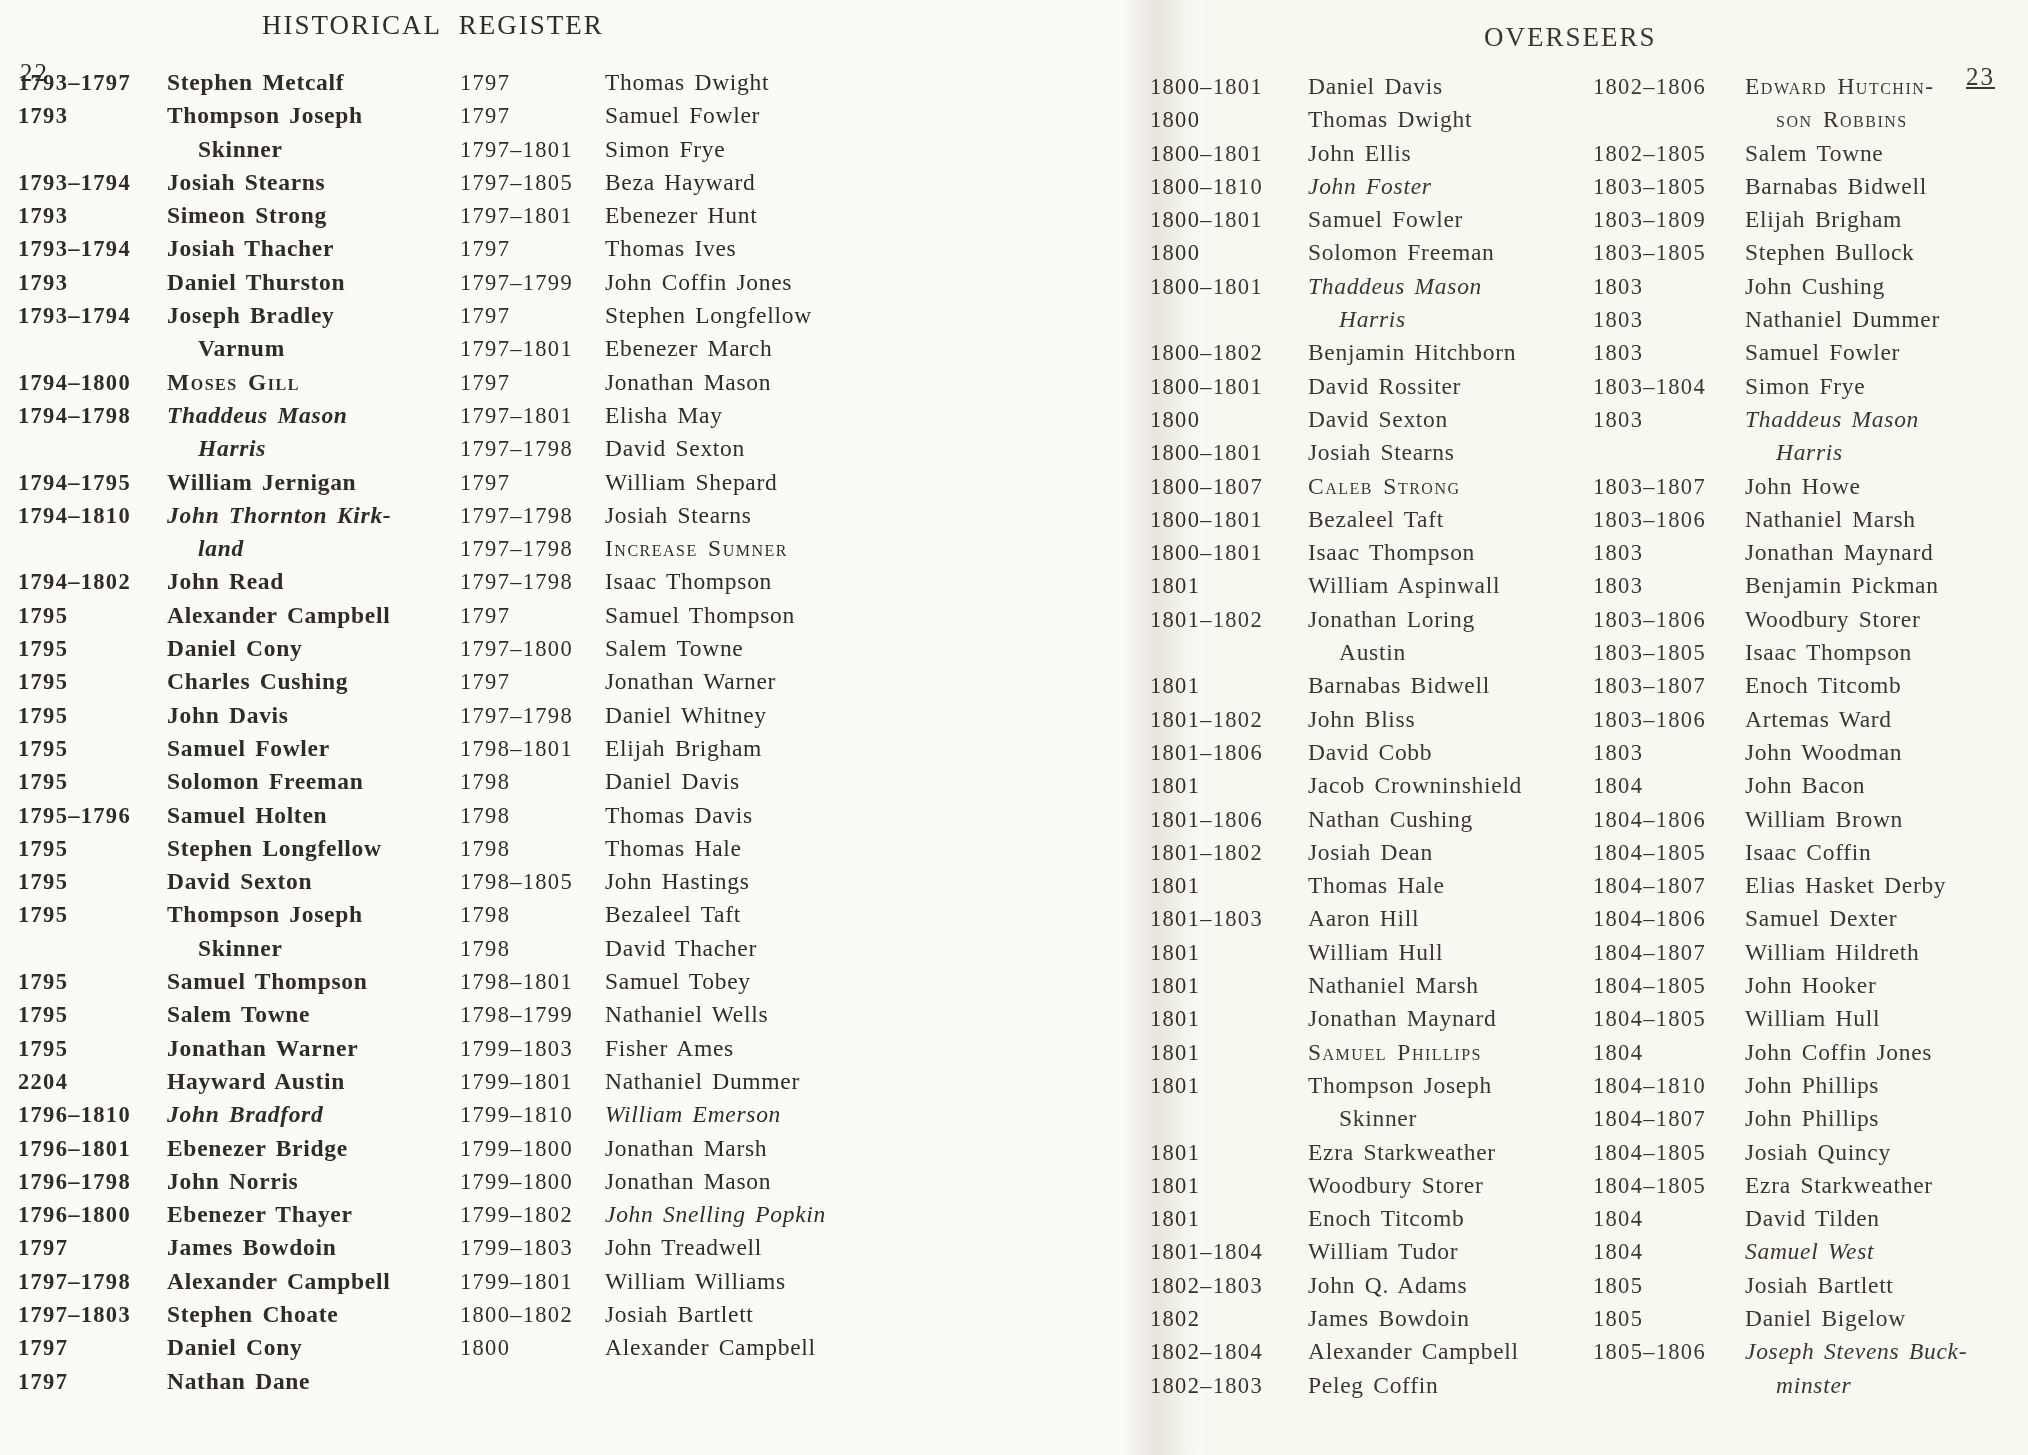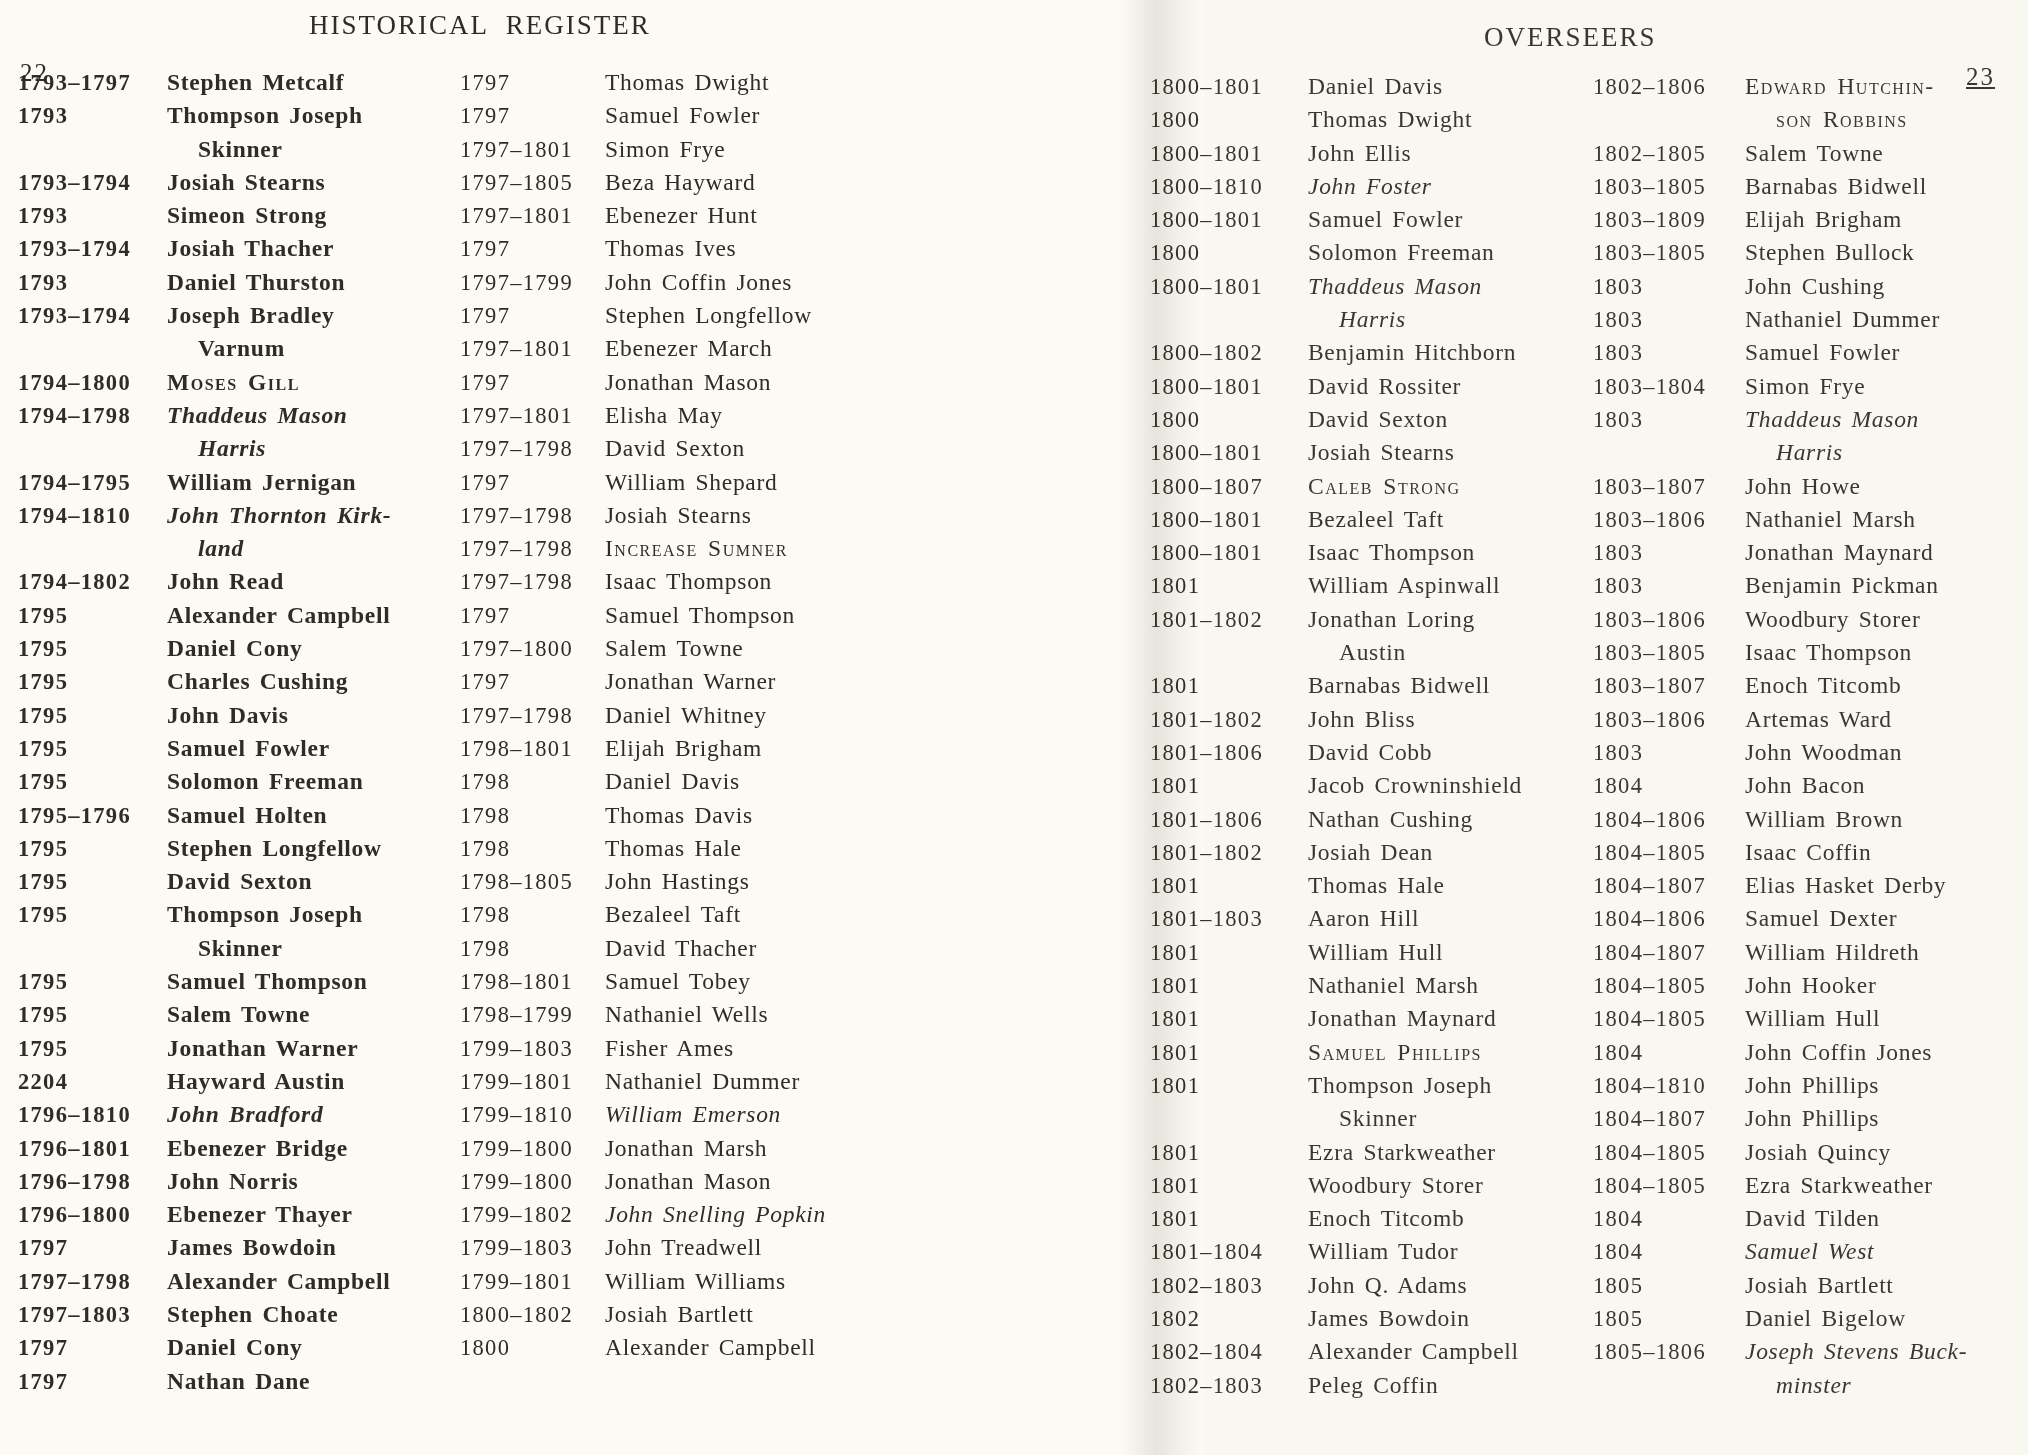--- a/index.html
+++ b/index.html
@@ -31,21 +31,21 @@
     position:absolute;left:1204px;top:0;width:824px;height:1455px;
     background:rgba(216,210,196,0.07);
     pointer-events:none;
   }
 </style>
 </head>
 <body>
 
 <div class="pgnum" style="left:20px;top:18px;">22</div>
 
-<div class="htitle" style="left:262px;top:10px;margin-left:47px;">HISTORICAL REGISTER</div>
+<div class="htitle" style="left:262px;top:10px;">HISTORICAL REGISTER</div>
 
 <div class="htitle" style="left:1484px;top:22px;">OVERSEERS</div>
 
 <div class="pgnum" style="left:1966px;top:22px;text-decoration:underline;">23</div>
 
 <div class="col c1" style="left:18px;top:66px;width:420px;font-weight:bold;">
     <div class="row">
       <span class="yr">1793–1797</span>
       <span class="nm">Stephen Metcalf</span>
     </div>

